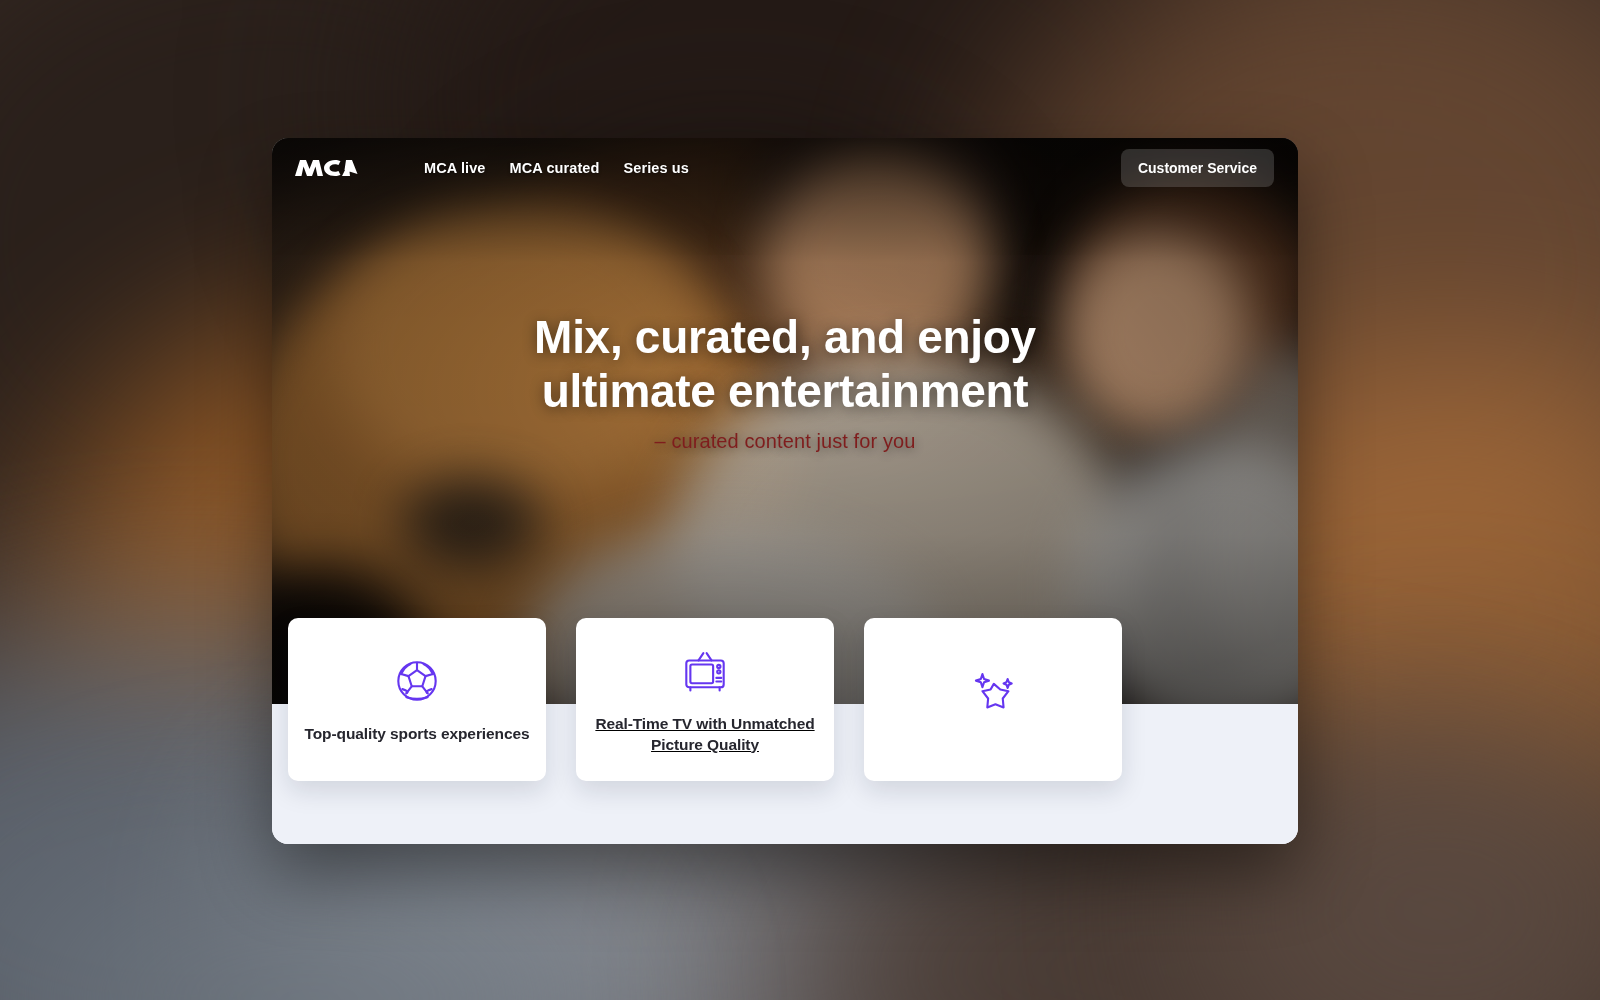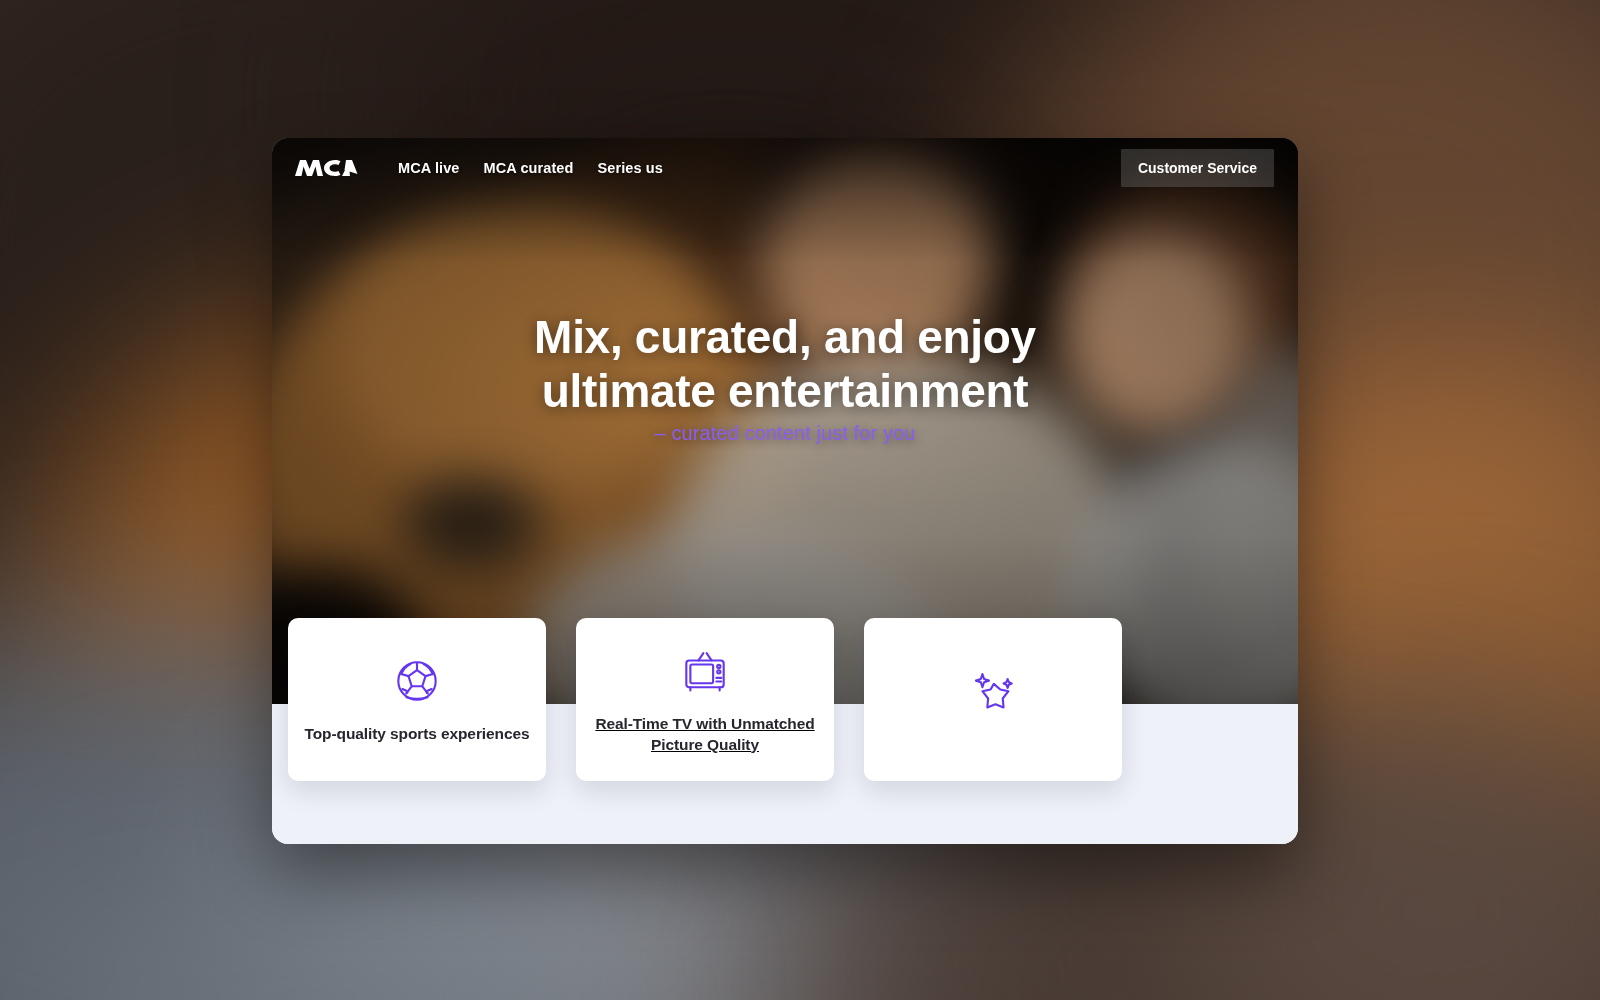--- a/index.html
+++ b/index.html
@@ -94,20 +94,21 @@
   
   #topnav {
     position: absolute;
     left: 0; top: 0;
     width: 100%;
     height: 60px;
     display: flex;
     align-items: center;
     padding: 0 24px 0 22px;
     z-index: 5;
+    gap: 26px;
   }
   #logo { width: 64px; height: 26px; display: block; flex: none; }
   #navlinks {
     display: flex;
     gap: 24px;
     margin-left: 40px;
   }
   #navlinks .navlink {
     color: #ffffff;
     font-size: 14.5px;
@@ -118,21 +119,21 @@
     text-shadow: 0 1px 3px rgba(0,0,0,.5);
     cursor: pointer;
   }
   #cs-btn {
     margin-left: auto;
     background: rgba(255,255,255,.16);
     color: #ffffff;
     font-size: 14px;
     font-weight: 700;
     border: none;
-    border-radius: 1px;
+    border-radius: 8px;
     padding: 11px 17px;
     cursor: pointer;
     font-family: inherit;
     backdrop-filter: blur(4px);
     white-space: nowrap;
   }
 
   
   #hero-copy {
     position: absolute;
@@ -145,22 +146,22 @@
   }
   #headline {
     color: #ffffff;
     font-size: 46px;
     line-height: 54px;
     font-weight: 700;
     letter-spacing: -.3px;
     text-shadow: 0 2px 14px rgba(0,0,0,.45);
   }
   #subhead {
-    margin-top: 4px;
-    color: #8b5cf6;
+    margin-top: 12px;
+    color: #7f1d1d;
     font-size: 20px;
     font-weight: 400;
     letter-spacing: .1px;
     text-shadow: 0 2px 10px rgba(0,0,0,.45);
   }
   #cta {
     margin-top: 24px;
     display: inline-block;
     background: #5b2bf0;
     color: #ffffff;

